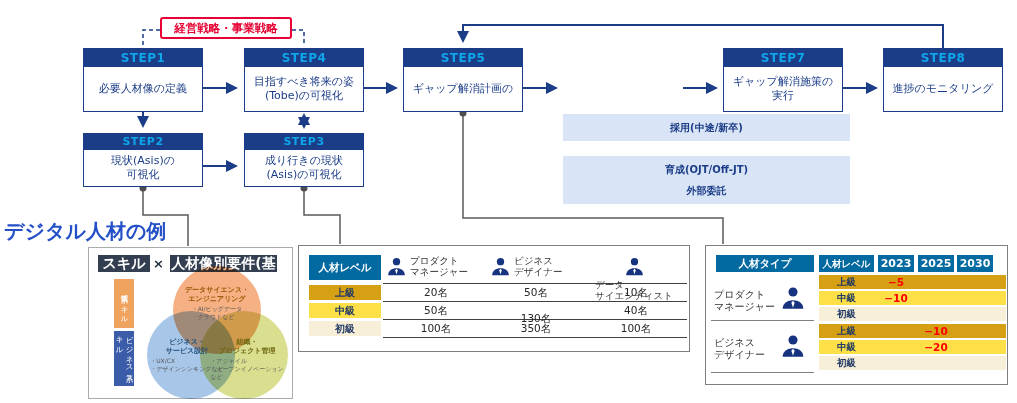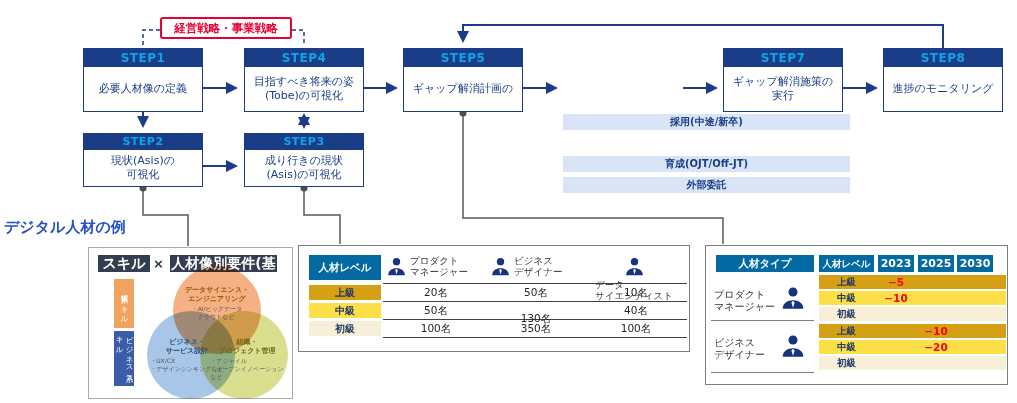--- a/index.html
+++ b/index.html
@@ -16,24 +16,24 @@
   .row1 .step-body{height:44px;}
   .row2 .step-head{height:16px;line-height:16px;font-size:11px;}
   .row2 .step-body{height:36px;}
   .step-body{display:flex;align-items:center;justify-content:center;text-align:center;
     color:#1B3C87;font-size:11px;line-height:1.25;white-space:pre-line;}
   
   .strategy{position:absolute;left:160px;top:17px;width:132px;height:22px;border:2px solid #E60033;
     border-radius:3px;background:#fff;color:#E60033;font-weight:bold;font-size:11.5px;
     display:flex;align-items:center;justify-content:center;box-sizing:border-box;z-index:3;}
   
-  .hrbar{position:absolute;left:563px;width:287px;height:16px;background:#D9E5F6;color:#1B3C87;
+  .hrbar{position:absolute;left:563px;width:287px;height:27px;background:#D9E5F6;color:#1B3C87;
     font-size:10px;font-weight:bold;display:flex;align-items:center;justify-content:center;}
   
-  .example-label{position:absolute;left:4px;top:218px;color:#2350C8;font-size:15px;font-weight:bold;}
+  .example-label{position:absolute;left:4px;top:218px;color:#2350C8;font-size:20px;font-weight:bold;}
   
   .panel{position:absolute;background:#fff;box-sizing:border-box;}
   .skillpanel{left:88px;top:247px;width:205px;height:152px;border:1px solid #ABABAB;}
   .hc-panel{left:298px;top:245px;width:392px;height:107px;border:1px solid #7F7F7F;}
   .gap-panel{left:705px;top:245px;width:303px;height:140px;border:1px solid #7F7F7F;}
   .darkcell{position:absolute;background:#0369a1;color:#fff;font-weight:bold;text-align:center;box-sizing:border-box;}
   
   .skill-head{height:17px;line-height:17px;font-size:14px;background:#333F50;}
   .times{position:absolute;color:#203040;font-weight:bold;font-size:13px;}
   .vbar{position:absolute;width:20px;color:#fff;font-size:7.5px;display:flex;align-items:center;justify-content:center;

